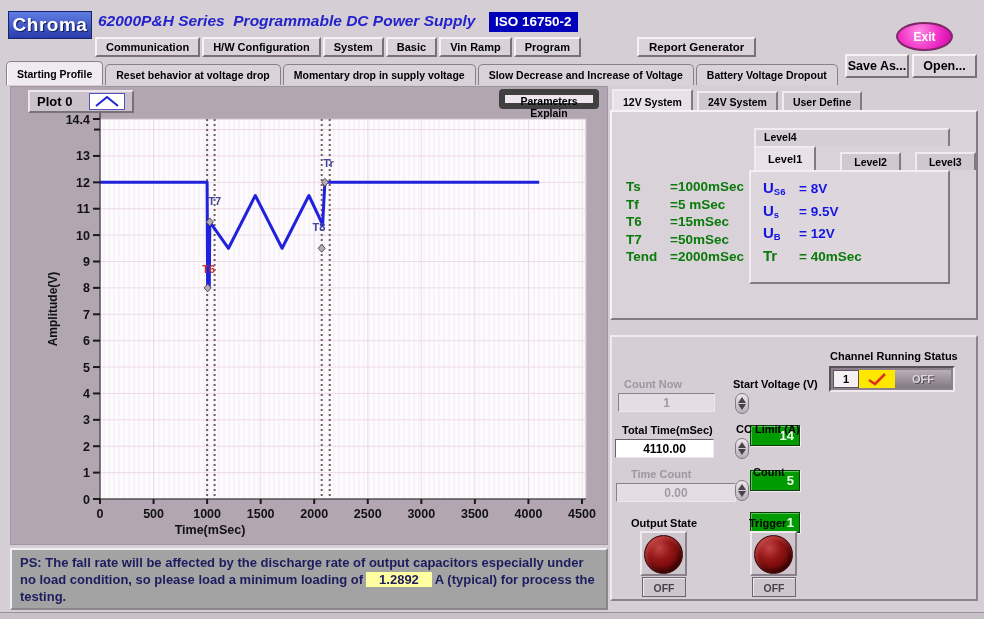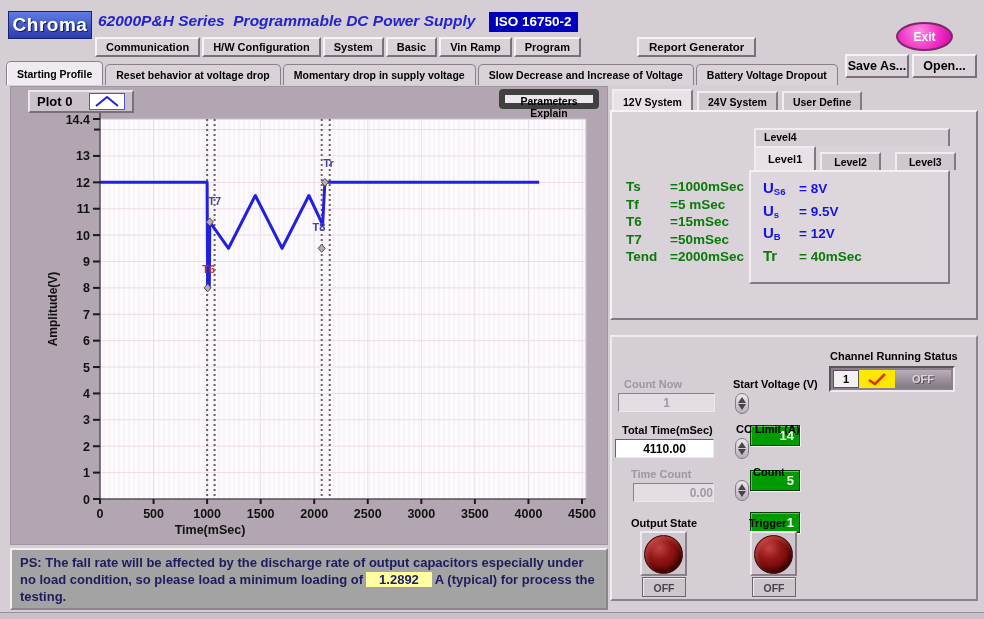--- a/index.html
+++ b/index.html
@@ -38,21 +38,21 @@
   .stab { background:#cfc8cf; border:2px solid; border-color:#f0ebf0 #837983 #837983 #f0ebf0; border-bottom:none; font-weight:bold; font-size:10.5px; padding:3px 9px; height:20px; cursor:pointer; white-space:nowrap; }
   .stab.active { background:#e8e2e8; height:23px; padding-top:5px; }
   .params-box { left:610px; top:110px; width:368px; height:210px; background:#d9d2d9; }
   .timing { position:absolute; left:14px; top:66px; width:135px; }
   .trow { display:flex; color:#0a7a0a; font-weight:bold; font-size:13.5px; line-height:17.5px; }
   .tname { width:44px; }
   .lvl4 { position:absolute; left:142px; top:16px; width:196px; height:18px; background:#d5ced5; border:2px solid; border-color:#f0ebf0 #837983 #837983 #f0ebf0; border-bottom:none; font-weight:bold; font-size:10.5px; padding:1px 0 0 8px; cursor:pointer; }
   .level-tabs { position:absolute; left:142px; top:34px; display:flex; align-items:flex-end; height:24px; }
   .ltab { background:#cfc8cf; border:2px solid; border-color:#f0ebf0 #837983 #837983 #f0ebf0; border-bottom:none; font-weight:bold; font-size:10.5px; height:18px; padding:2px 12px; cursor:pointer; }
   .ltab.active { background:#e8e2e8; height:24px; padding-top:5px; font-size:11px; }
-  .ltab:nth-child(2) { margin-left:4px; }
+  .ltab:nth-child(2) { margin-left:24px; }
   .ltab:nth-child(3) { margin-left:14px; }
   .level-box { position:absolute; left:137px; top:58px; width:201px; height:114px; background:#ddd6dd; border:2px solid; border-color:#f2eef2 #837983 #837983 #f2eef2; padding:7px 0 0 12px; }
   .vrow { line-height:18.5px; }
   .vrow.blue { color:#1414e0; }
   .vrow.green { color:#0a7a0a; }
   .vname { display:inline-block; width:36px; font-weight:bold; font-size:15px; }
   .vsub { font-size:9.5px; font-weight:bold; vertical-align:-2px; }
   .vval { font-weight:bold; font-size:13.5px; }
 
   
@@ -375,21 +375,21 @@
   <div class="gfield" style="left:138px; top:56px;">14</div>
 
   <div class="lbl" style="left:10px; top:87px;">Total Time(mSec)</div>
   <div class="wfield" style="left:3px; top:102px; width:99px;">4110.00</div>
 
   <div class="lbl" style="left:124px; top:86px;">CC Limit (A)</div>
   <div class="spin" style="left:123px; top:101px;"></div>
   <div class="gfield" style="left:138px; top:101px;">5</div>
 
   <div class="lbl dis" style="left:19px; top:131px;">Time Count</div>
-  <div class="dfield" style="left:21px; top:146px; width:81px;text-align:right;">0.00</div>
+  <div class="dfield" style="left:4px; top:146px; width:120px;">0.00</div>
 
   <div class="lbl" style="left:141px; top:129px;">Count</div>
   <div class="spin" style="left:123px; top:143px;"></div>
   <div class="gfield" style="left:138px; top:143px;">1</div>
 
   <div class="lbl" style="left:19px; top:180px;">Output State</div>
   <div class="knob-plate" style="left:28px; top:194px;">
       <div class="knob"></div>
     </div>
   <div class="offbox" style="left:30px; top:240px;">OFF</div>

